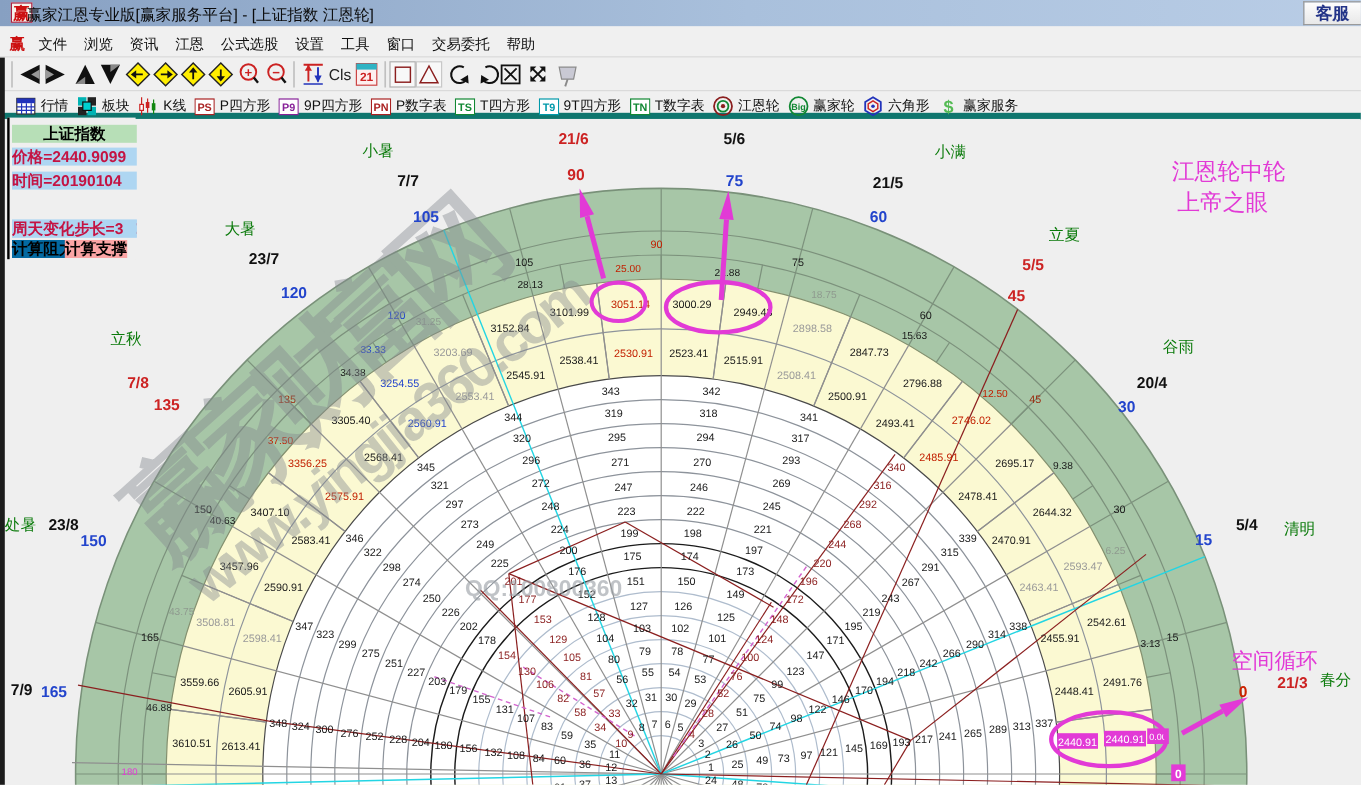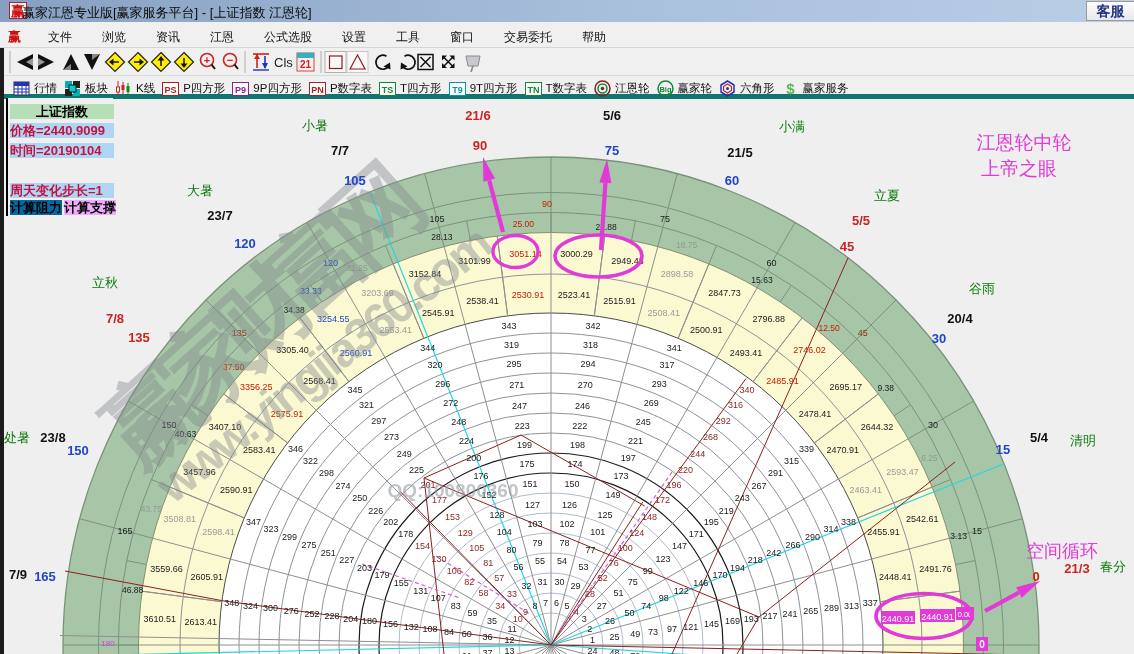--- a/index.html
+++ b/index.html
@@ -3,21 +3,21 @@
 <style>
 * { margin:0; padding:0; box-sizing:border-box; }
 body { width:1134px; height:654px; overflow:hidden; font-family:"Liberation Sans", sans-serif; background:#efefef; position:relative; }
 #title { position:absolute; left:0; top:0; width:1134px; height:22px; background:linear-gradient(90deg,#87a0c2,#a9c0dc 55%,#b9cde6); }
 #title .ico { position:absolute; left:9px; top:2px; width:18px; height:17px; background:#f6f2ec; border:1px solid #a24; color:#cc1111; font-weight:bold; font-size:14px; line-height:16px; text-align:center; }
 #title .txt { position:absolute; left:22px; top:4px; font-size:13px; color:#0a0a0a; }
 #kefu { position:absolute; right:0px; top:1px; width:48px; height:20px; background:linear-gradient(180deg,#fdfdfd,#e8e8e8); border:1px solid #9a9a9a; border-right:none; font-size:14px; font-weight:bold; color:#223388; text-align:center; line-height:19px; }
 #menu { position:absolute; left:0; top:22px; width:1134px; height:26px; background:#f0f0f0; border-bottom:1px solid #d5d5d5; font-size:12px; color:#111; }
 #menu span { display:inline-block; margin-top:6px; }
 #menu .mico { color:#cc1111; font-weight:bold; margin-left:8px; margin-right:11px; font-size:13px;}
-#menu .mi { margin-right:14px;margin-left:16px; }
+#menu .mi { margin-right:14px; }
 #tb1 { position:absolute; left:0; top:48px; width:1134px; height:28px; background:#f0f0f0; border-bottom:1px solid #dadada;}
 #tb2 { position:absolute; left:0; top:77px; width:1134px; height:23px; background:#f0f0f0; border-bottom:6px solid #0f766e; font-size:11.5px; color:#111; white-space:nowrap;}
 #tb2 .it { display:inline-flex; align-items:center; height:22px; margin-right:7px; }
 #tb2 .it svg { margin-right:4px; }
 #lb { position:absolute; left:0; top:48px; width:4px; height:606px; background:#1c1c1c; }
 #wheel { position:absolute; left:0; top:99px; }
 #panel { position:absolute; left:6px; top:98px; width:107px; height:118px; background:#efefef; border-left:2px solid #000; }
 #panel .r { position:absolute; left:2px; width:104px; height:15px; font-size:13px; font-weight:bold; color:#c41343; background:#aed6f2; line-height:15px; white-space:nowrap; overflow:hidden;}
 #panel .r0 { background:#b7dfb7; color:#000; text-align:center; }
 #panel .btn { position:absolute; width:52px; height:15px; font-size:13px; font-weight:bold; color:#000; line-height:15px; text-align:center;}
@@ -666,16 +666,16 @@
 <text x="1024.0" y="50.0" font-size="19" fill="#e23ad6" text-anchor="middle">江恩轮中轮</text>
 <text x="1019.0" y="76.0" font-size="19" fill="#e23ad6" text-anchor="middle">上帝之眼</text>
 <text x="1062.0" y="458.0" font-size="18" fill="#e23ad6" text-anchor="middle">空间循环</text>
 </svg>
 <div id="lb"></div>
 <div id="panel">
  <div class="r r0" style="top:6px;">上证指数</div>
  <div class="r" style="top:25px;">价格=2440.9099</div>
  <div class="r" style="top:45px;">时间=20190104</div>
  <div class="r" style="top:65px;margin-top:20px;">变换系数=1.00000</div>
- <div class="r" style="top:85px;">周天变化步长=1</div>
+ <div class="r" style="top:85px;">周天变化步长=3</div>
  <div class="btn" style="left:2px;top:102px;background:#0369a1;">计算阻力</div>
- <div class="btn" style="left:56px;top:102px;background:#f0abfc;">计算支撑</div>
+ <div class="btn" style="left:46px;top:102px;background:#fca5a5;">计算支撑</div>
 </div>
 
 </body></html>

